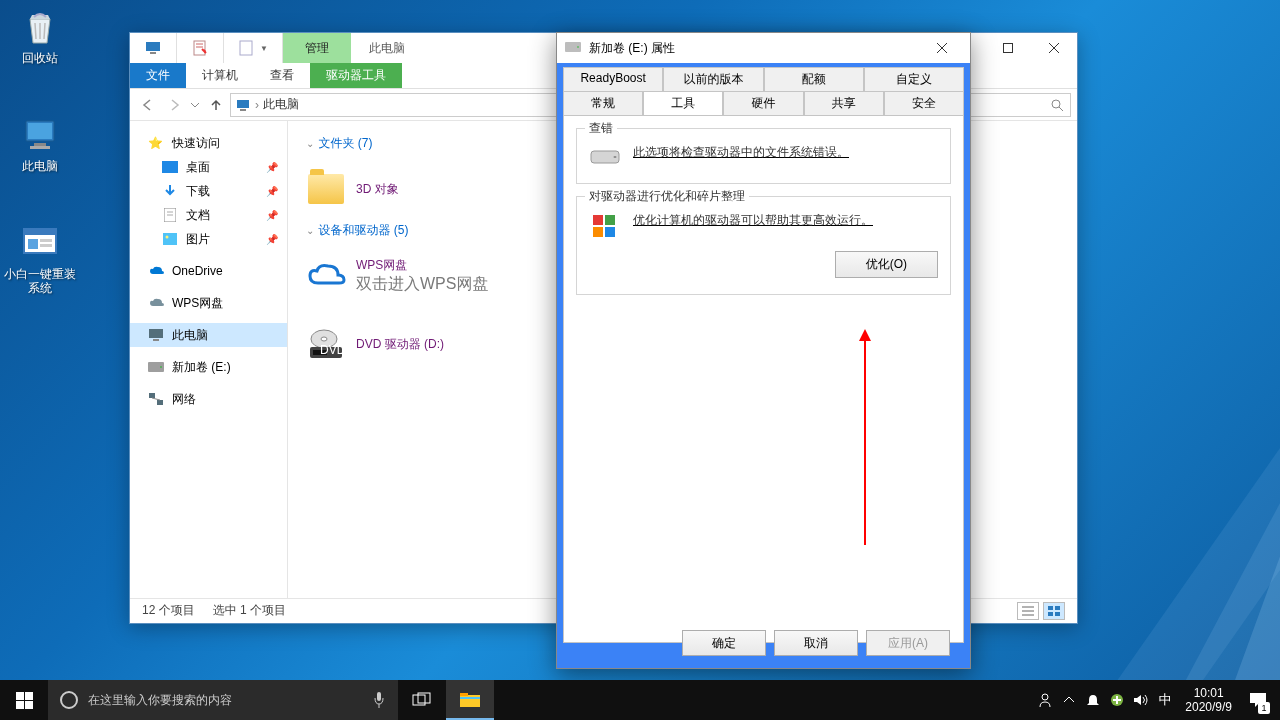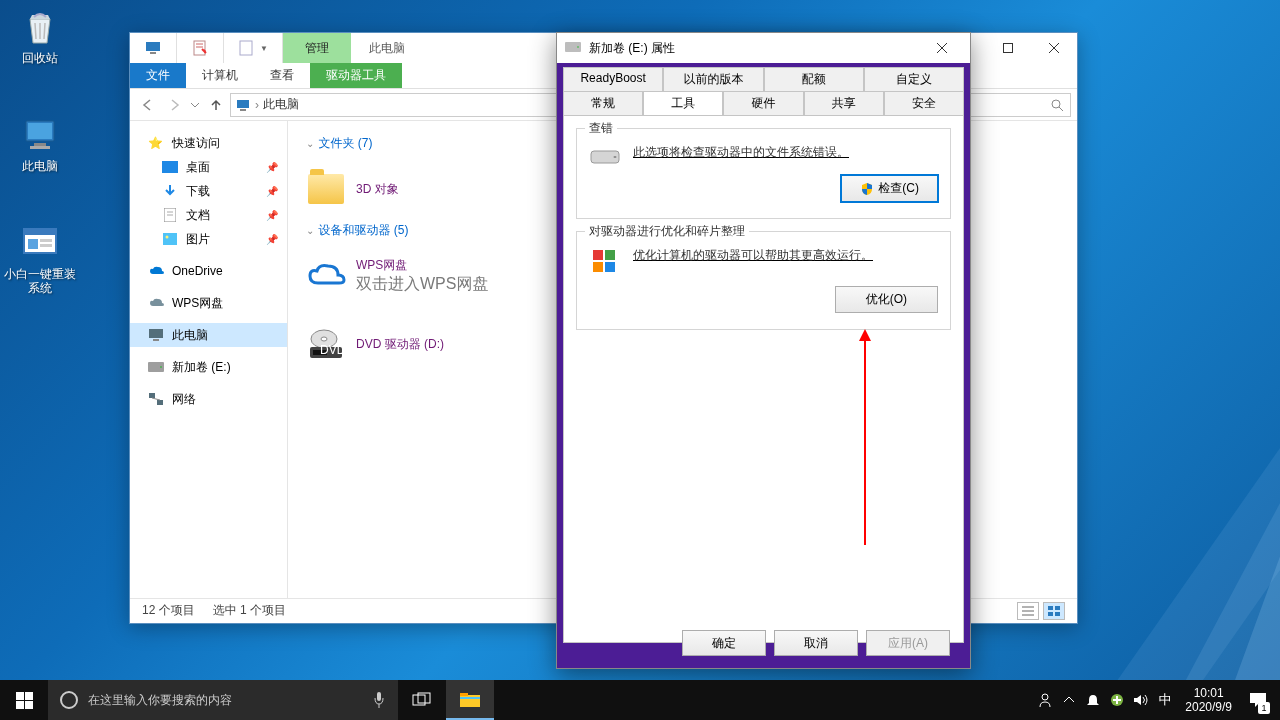--- a/index.html
+++ b/index.html
@@ -47,21 +47,21 @@
 .ftxt .name{color:#701a75;}
 .ftxt .sub{color:#7a7a7a;font-size:16px;}
 .driveinfo{display:flex;align-items:center;gap:10px;width:230px;}
 .diskbar{width:106px;height:14px;border:1px solid #bcbcbc;background:#eaeaea;position:relative;margin-top:3px;}
 .diskbar .fill{height:100%;background:#26a0da;}
 .status{height:24px;border-top:1px solid #e5e5e5;display:flex;align-items:center;padding:0 12px;gap:18px;color:#444;}
 .status .viewbtns{margin-left:auto;display:flex;gap:4px;}
 .viewbtn{width:22px;height:18px;border:1px solid #bbb;display:flex;align-items:center;justify-content:center;}
 .viewbtn.active{background:#cde8ff;}
 
-.props{position:absolute;left:556px;top:32px;width:415px;height:637px;background:#4c1d95;border:1px solid #888;box-shadow:0 6px 24px rgba(0,0,0,0.45);}
+.props{position:absolute;left:556px;top:32px;width:415px;height:637px;background:#3b82f6;border:1px solid #888;box-shadow:0 6px 24px rgba(0,0,0,0.45);}
 .pt{height:30px;display:flex;align-items:center;background:#fff;padding:0 8px;gap:8px;}
 .pt .ctrl{margin-left:auto;display:flex;}
 .pt .pbtn{width:40px;height:30px;display:flex;align-items:center;justify-content:center;}
 .tabs{display:flex;flex-wrap:wrap;padding:4px 6px 0;}
 .tab{border:1px solid #c5c5c5;border-bottom:none;background:#f0f0f0;padding:3px 0;text-align:center;cursor:pointer;flex:1;min-width:70px;}
 .tab.row1{}
 .tab.active{background:#fff;position:relative;z-index:2;}
 .tabpanel{background:#fff;margin:0 6px;border:1px solid #c5c5c5;height:528px;padding:12px;position:relative;}
 .group{border:1px solid #d5d5d5;margin-bottom:12px;padding:14px 12px 16px;position:relative;text-decoration:underline;}
 .group .glabel{position:absolute;top:-9px;left:8px;background:#fff;padding:0 4px;color:#333;}
@@ -471,30 +471,20 @@
         <div class="glabel">查错</div>
         <div class="row">
           <span>
               <svg width="32" height="24">
                 <rect x="2" y="8" width="28" height="12" rx="3" fill="#d5d5d5" stroke="#999"></rect>
                 <ellipse cx="26" cy="14" rx="1.5" ry="1" fill="#888"></ellipse>
               </svg>
             </span>
           <div class="gtext">此选项将检查驱动器中的文件系统错误。</div>
         </div>
-        <div class="btnrow">
-          <span class="gbtn focused">
-            <svg class="shield" viewBox="0 0 14 14">
-                <path d="M7 1 L12 3 L12 7 Q12 12 7 13 Q2 12 2 7 L2 3 Z" fill="#ffc107"></path>
-                <path d="M7 1 L12 3 L12 7 L7 7 Z" fill="#1976d2"></path>
-                <path d="M7 7 L7 13 Q2 12 2 7 Z" fill="#1976d2"></path>
-              </svg>
-            <span>检查(C)</span>
-          </span>
-        </div>
       </div>
       <div class="group">
         <div class="glabel">对驱动器进行优化和碎片整理</div>
         <div class="row">
           <span>
               <svg width="32" height="32">
                 <rect x="4" y="4" width="10" height="10" fill="#e53935"></rect>
                 <rect x="16" y="4" width="10" height="10" fill="#43a047"></rect>
                 <rect x="4" y="16" width="10" height="10" fill="#fb8c00"></rect>
                 <rect x="16" y="16" width="10" height="10" fill="#1e88e5"></rect>

